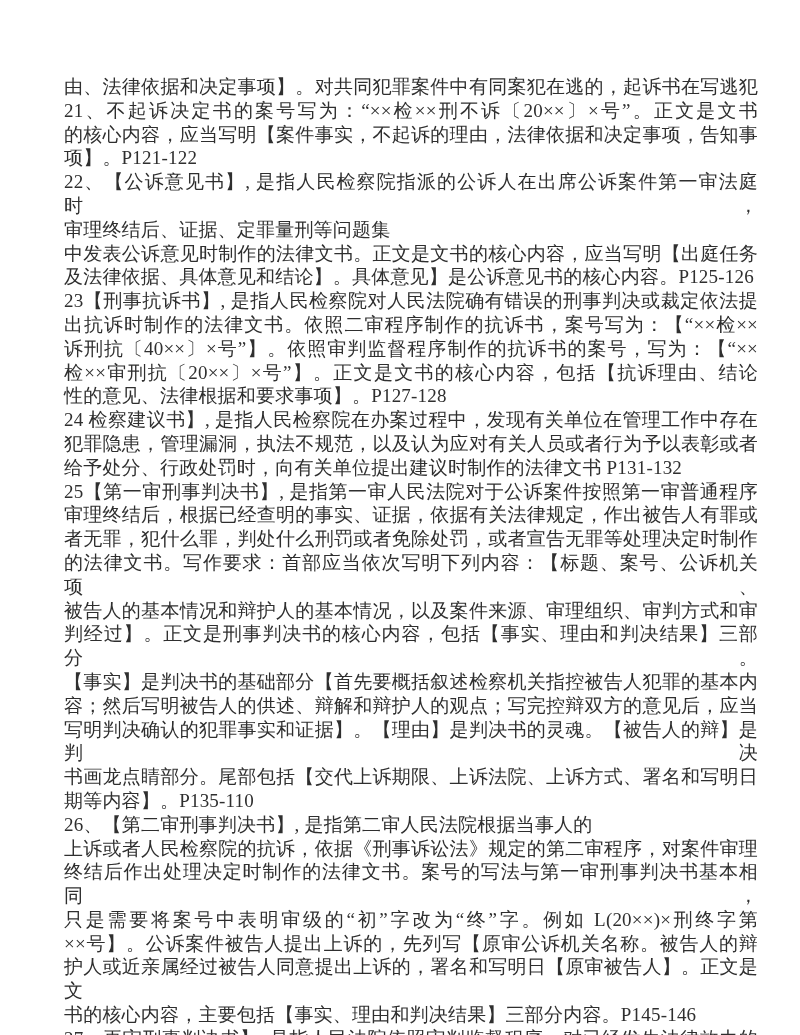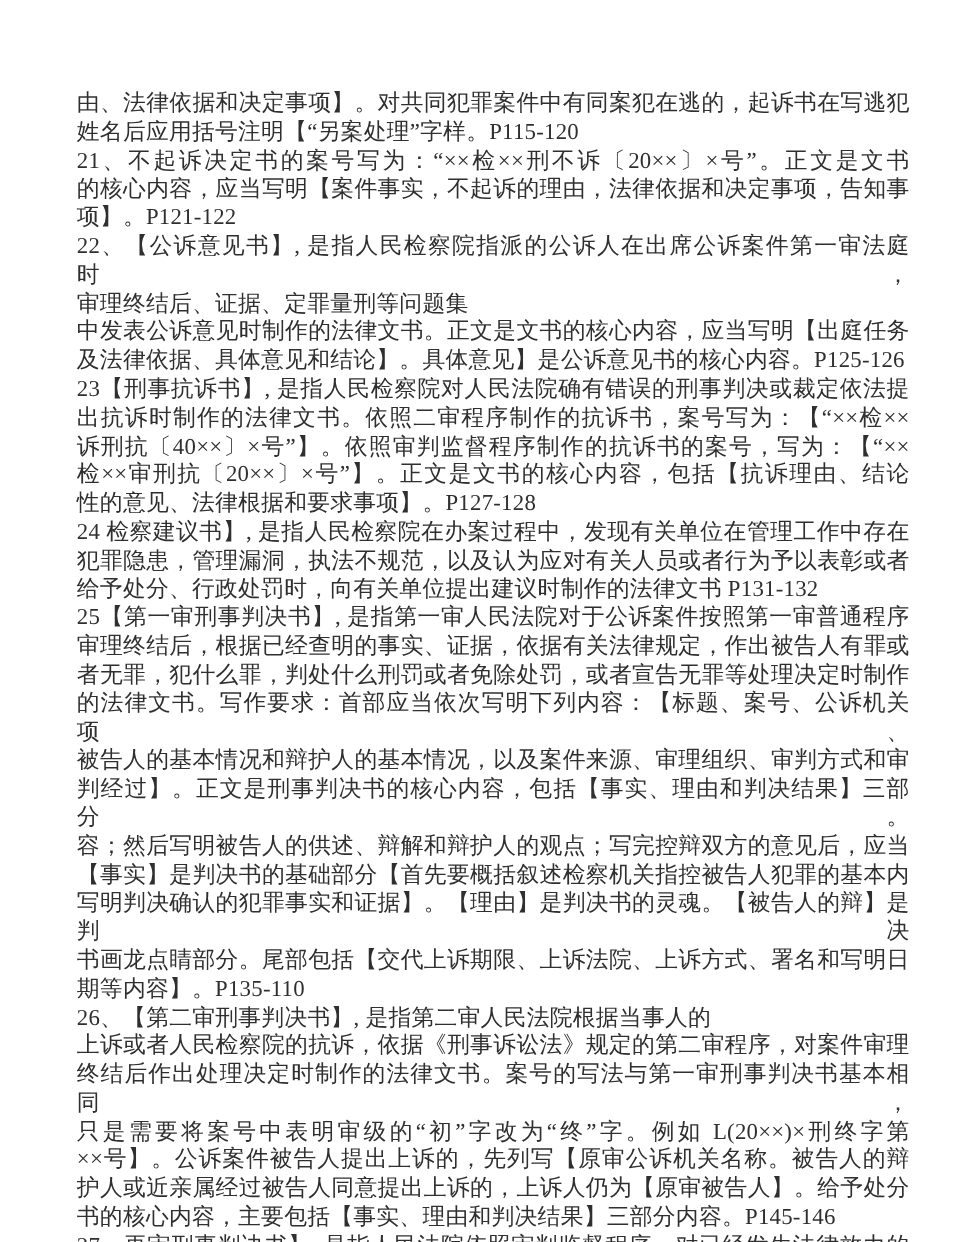--- a/index.html
+++ b/index.html
@@ -32,21 +32,20 @@
     white-space: normal;
     text-align: justify;
     text-align-last: justify;
   }
 </style>
 </head>
 <body>
 
 <div class="page" id="doc-page">
     <div class="line full">由、法律依据和决定事项】。对共同犯罪案件中有同案犯在逃的，起诉书在写逃犯</div>
-    <div class="line">姓名后应用括号注明【“另案处理”字样。P115-120</div>
     <div class="line full">21、不起诉决定书的案号写为：“××检××刑不诉〔20××〕×号”。正文是文书</div>
     <div class="line full">的核心内容，应当写明【案件事实，不起诉的理由，法律依据和决定事项，告知事</div>
     <div class="line">项】。P121-122</div>
     <div class="line full">22、【公诉意见书】, 是指人民检察院指派的公诉人在出席公诉案件第一审法庭时，</div>
     <div class="line">审理终结后、证据、定罪量刑等问题集</div>
     <div class="line full">中发表公诉意见时制作的法律文书。正文是文书的核心内容，应当写明【出庭任务</div>
     <div class="line">及法律依据、具体意见和结论】。具体意见】是公诉意见书的核心内容。P125-126</div>
     <div class="line full">23【刑事抗诉书】, 是指人民检察院对人民法院确有错误的刑事判决或裁定依法提</div>
     <div class="line full">出抗诉时制作的法律文书。依照二审程序制作的抗诉书，案号写为：【“××检××</div>
     <div class="line full">诉刑抗〔40××〕×号”】。依照审判监督程序制作的抗诉书的案号，写为：【“××</div>
@@ -54,26 +53,26 @@
     <div class="line">性的意见、法律根据和要求事项】。P127-128</div>
     <div class="line full">24 检察建议书】, 是指人民检察院在办案过程中，发现有关单位在管理工作中存在</div>
     <div class="line full">犯罪隐患，管理漏洞，执法不规范，以及认为应对有关人员或者行为予以表彰或者</div>
     <div class="line">给予处分、行政处罚时，向有关单位提出建议时制作的法律文书 P131-132</div>
     <div class="line full">25【第一审刑事判决书】, 是指第一审人民法院对于公诉案件按照第一审普通程序</div>
     <div class="line full">审理终结后，根据已经查明的事实、证据，依据有关法律规定，作出被告人有罪或</div>
     <div class="line full">者无罪，犯什么罪，判处什么刑罚或者免除处罚，或者宣告无罪等处理决定时制作</div>
     <div class="line full">的法律文书。写作要求：首部应当依次写明下列内容：【标题、案号、公诉机关项、</div>
     <div class="line full">被告人的基本情况和辩护人的基本情况，以及案件来源、审理组织、审判方式和审</div>
     <div class="line full">判经过】。正文是刑事判决书的核心内容，包括【事实、理由和判决结果】三部分。</div>
+    <div class="line full">【事实】是判决书的基础部分【首先要概括叙述检察机关指控被告人犯罪的基本内</div>
     <div class="line full">容；然后写明被告人的供述、辩解和辩护人的观点；写完控辩双方的意见后，应当</div>
-    <div class="line full">【事实】是判决书的基础部分【首先要概括叙述检察机关指控被告人犯罪的基本内</div>
     <div class="line full">写明判决确认的犯罪事实和证据】。【理由】是判决书的灵魂。【被告人的辩】是判决</div>
     <div class="line full">书画龙点睛部分。尾部包括【交代上诉期限、上诉法院、上诉方式、署名和写明日</div>
     <div class="line">期等内容】。P135-110</div>
     <div class="line">26、【第二审刑事判决书】, 是指第二审人民法院根据当事人的</div>
     <div class="line full">上诉或者人民检察院的抗诉，依据《刑事诉讼法》规定的第二审程序，对案件审理</div>
     <div class="line full">终结后作出处理决定时制作的法律文书。案号的写法与第一审刑事判决书基本相同，</div>
     <div class="line full">只是需要将案号中表明审级的“初”字改为“终”字。例如 L(20××)×刑终字第</div>
     <div class="line full">××号】。公诉案件被告人提出上诉的，先列写【原审公诉机关名称。被告人的辩</div>
-    <div class="line full">护人或近亲属经过被告人同意提出上诉的，上诉人仍为【原审被告人】。给予处分</div>
+    <div class="line full">护人或近亲属经过被告人同意提出上诉的，署名和写明日【原审被告人】。正文是文</div>
     <div class="line">书的核心内容，主要包括【事实、理由和判决结果】三部分内容。P145-146</div>
     <div class="line full">27、再审刑事判决书】, 是指人民法院依照审判监督程序，对已经发生法律效力的</div>
   </div>
 
 </body></html>

